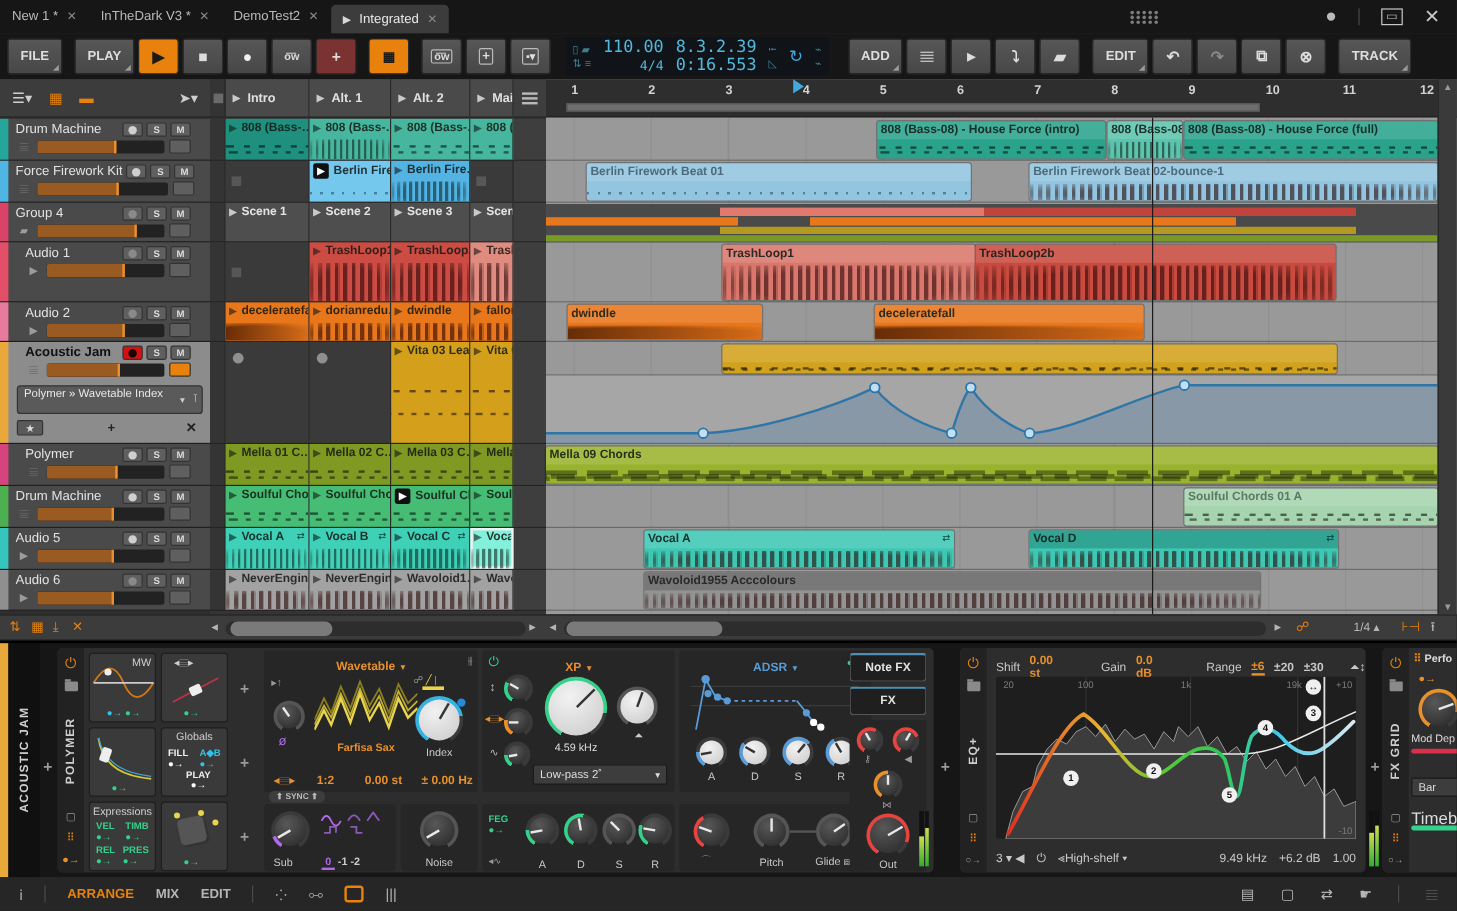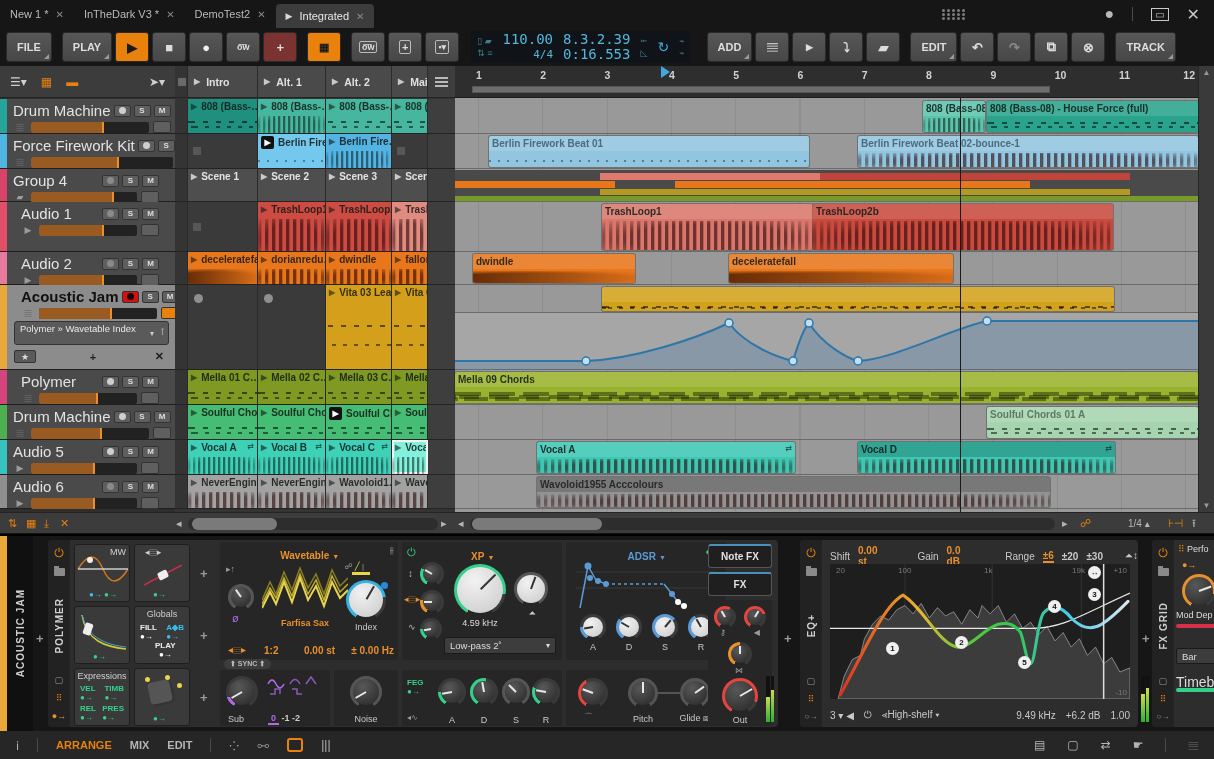--- a/index.html
+++ b/index.html
@@ -35,21 +35,21 @@
 #tl-toolbar{position:absolute;left:0;top:0;width:175px;height:32px;background:#3c3c3c;border-bottom:1px solid #242424;display:flex;align-items:center;gap:14px;padding:0 10px}
 #tl-toolbar .ic{color:#cfcfcf;font-size:12px}
 #tl-toolbar .ic.or{color:#e8820c}
 #track-list{position:absolute;left:0;top:33px;width:175px;bottom:0;background:#2e2e2e}
 .trow{position:relative;border-bottom:1px solid #1f1f1f;background:#4a4a4a;display:flex}
 .trow.sel{background:#8c8c8c}
 .tstripe{width:7px;height:100%;flex:none}
 .tbody2{flex:1;position:relative;padding:3px 4px 0 6px}
 .tbody2.child{margin-left:8px}
 .ttop{display:flex;align-items:center}
-.tname{flex:1;color:#e2e2e2;font-size:15px;white-space:nowrap;overflow:hidden}
+.tname{flex:1;color:#e2e2e2;font-size:11px;white-space:nowrap;overflow:hidden}
 .sel .tname{color:#111;font-weight:bold}
 .tb{width:17px;height:12px;border-radius:2px;background:#5f5f5f;border:1px solid #333;color:#ddd;font-size:8px;font-weight:bold;display:flex;align-items:center;justify-content:center;margin-left:3px}
 .tb .dot{width:7px;height:7px;border-radius:50%;background:#cfcfcf}
 .tb .dot.dim{background:#8a8a8a}
 .tb.rec{background:#d41111}
 .tb.rec .dot{background:#1a0000}
 .tmid{display:flex;align-items:center;margin-top:2px;gap:4px}
 .ticon{width:14px;color:#9c9c9c;font-size:9px;text-align:center}
 .sel .ticon{color:#333}
 .tslider{flex:1;height:11px;background:#222;border-radius:2px;position:relative;overflow:hidden}
@@ -1010,20 +1010,27 @@
           <div class="rnum" style="left: 342.5px;">6</div>
           <div class="rnum" style="left: 406.8px;">7</div>
           <div class="rnum" style="left: 471.1px;">8</div>
           <div class="rnum" style="left: 535.4px;">9</div>
           <div class="rnum" style="left: 599.7px;">10</div>
           <div class="rnum" style="left: 664px;">11</div>
           <div class="rnum" style="left: 728.3px;">12</div>
         </div>
       <div id="lanes">
           <div class="lane" style="top: 2px; height: 34px;">
+            <div class="aclip" style="left: 276px; width: 190px; background: rgb(42, 163, 141);">
+              <div class="hdr"></div>
+              <div class="clabel" style="color: rgba(15, 25, 20, 0.85); position: relative;">
+                <span>808 (Bass-08) - House Force (intro)</span>
+              </div>
+              <div class="tx tx-midi"></div>
+            </div>
             <div class="aclip" style="left: 468px; width: 62px; background: rgb(92, 195, 172);">
               <div class="hdr"></div>
               <div class="clabel" style="color: rgba(15, 25, 20, 0.85); position: relative;">
                 <span>808 (Bass-08)</span>
               </div>
               <div class="tx tx-wave"></div>
             </div>
             <div class="aclip" style="left: 532px; width: 211px; background: rgb(42, 163, 141);">
               <div class="hdr"></div>
               <div class="clabel" style="color: rgba(15, 25, 20, 0.85); position: relative;">
@@ -1512,21 +1519,21 @@
         <span class="pw">⏻</span>
         <span class="fo"></span>
         <span class="sp">
             <span class="vlabel">FX GRID</span>
           </span>
         <span style="color:#9a9a9a;font-size:9px">▢</span>
         <span style="color:#e8820c;font-size:9px">⠿</span>
         <span style="color:#9a9a9a;font-size:8px">○→</span>
       </div>
       <div class="dbody">
-        <div style="position:absolute;left:4px;top:4px;color:#ddd;font-size:9px;font-weight:normal;white-space:nowrap"><span style="color:#e8820c">⠿</span> <span>Perfo</span></div>
+        <div style="position:absolute;left:4px;top:4px;color:#ddd;font-size:9px;font-weight:bold;white-space:nowrap"><span style="color:#e8820c">⠿</span> <span>Perfo</span></div>
         <div style="position:absolute;left:8px;top:20px;color:#e8902c;font-size:9px">●→</div>
         <div class="kb" style="left:8px;top:34px;width:34px;height:34px;--c:#e8902c;--a:250deg;--p:70deg">
             <i></i>
           </div>
         <div style="position:absolute;left:2px;top:70px;color:#ddd;font-size:9px;white-space:nowrap">Mod Dep</div>
         <div style="position:absolute;left:2px;top:84px;width:54px;height:4px;background:#d8304a;border-radius:2px"></div>
         <div class="dropdown" style="left:2px;top:108px;width:50px;height:16px">
             <span>Bar</span>
           </div>
         <div style="position:absolute;left:2px;top:134px;color:#ddd;font-size:14px;white-space:nowrap">Timebas</div>

